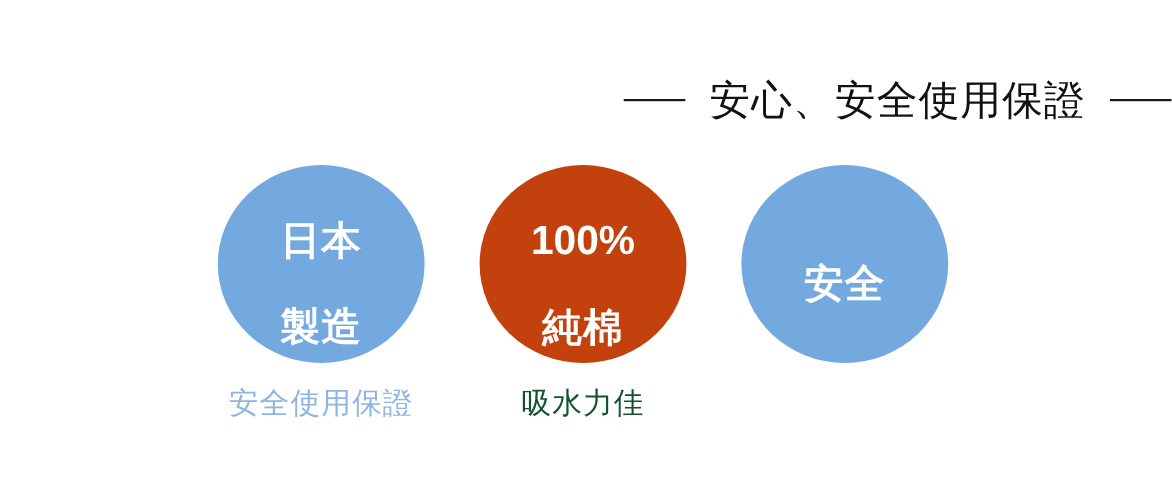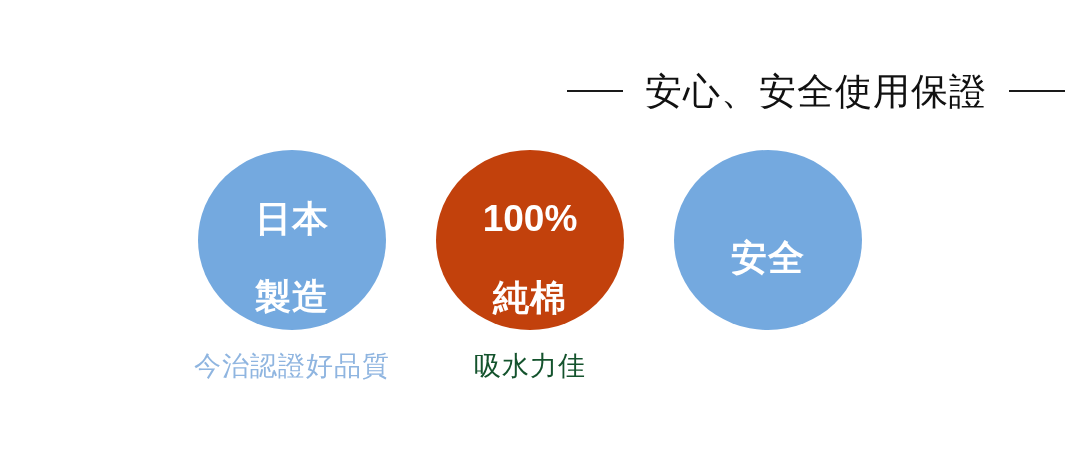--- a/index.html
+++ b/index.html
@@ -149,17 +149,17 @@
 
     <div class="feature f3">
       <div class="circle blue">
         <span class="circle-line">安全</span>
       </div>
     </div>
 
   </div>
 
   <div class="captions">
-    <span class="caption c1 blue">今治認證好品質</span>
+    <span class="caption c1 blue">安全使用保證</span>
     <span class="caption c2 pink">吸水力佳</span>
   </div>
 
 </div>
 
 </body></html>

